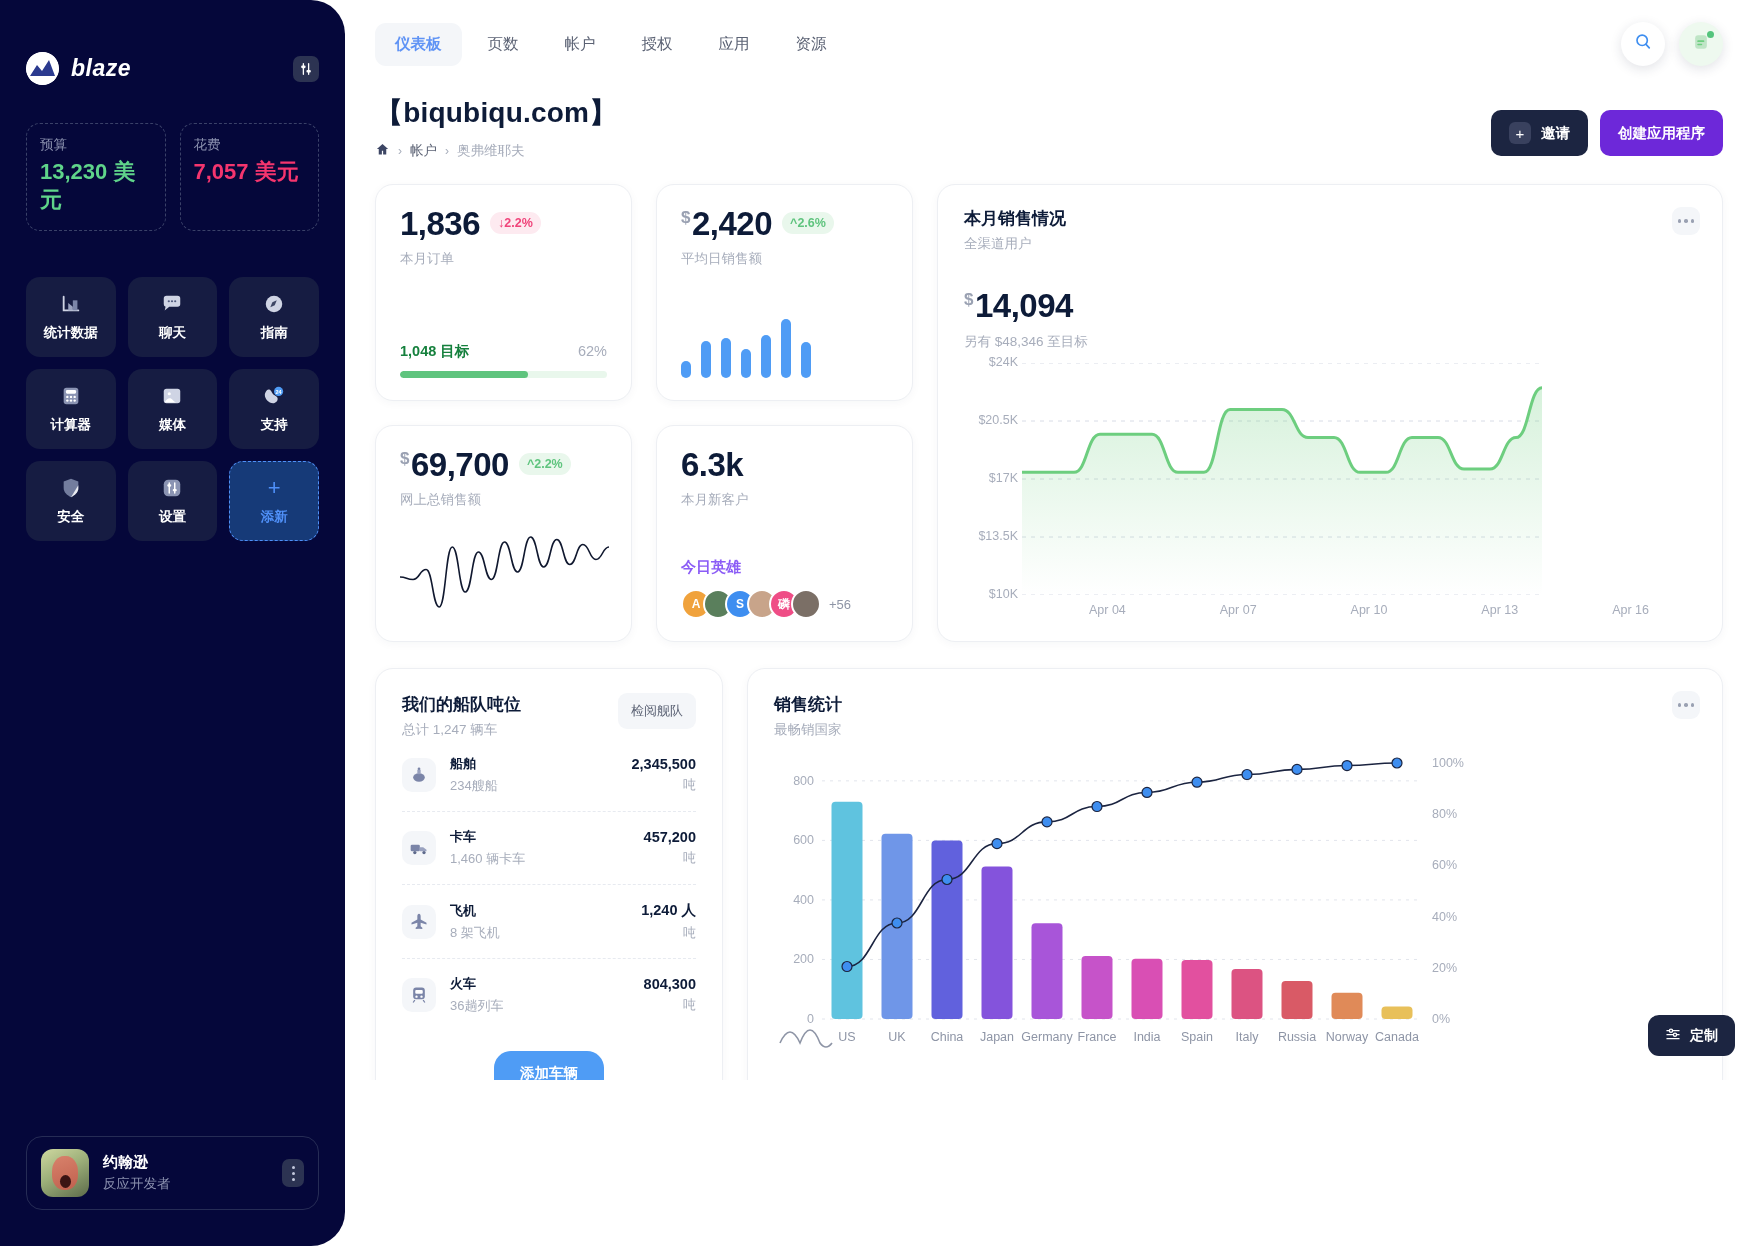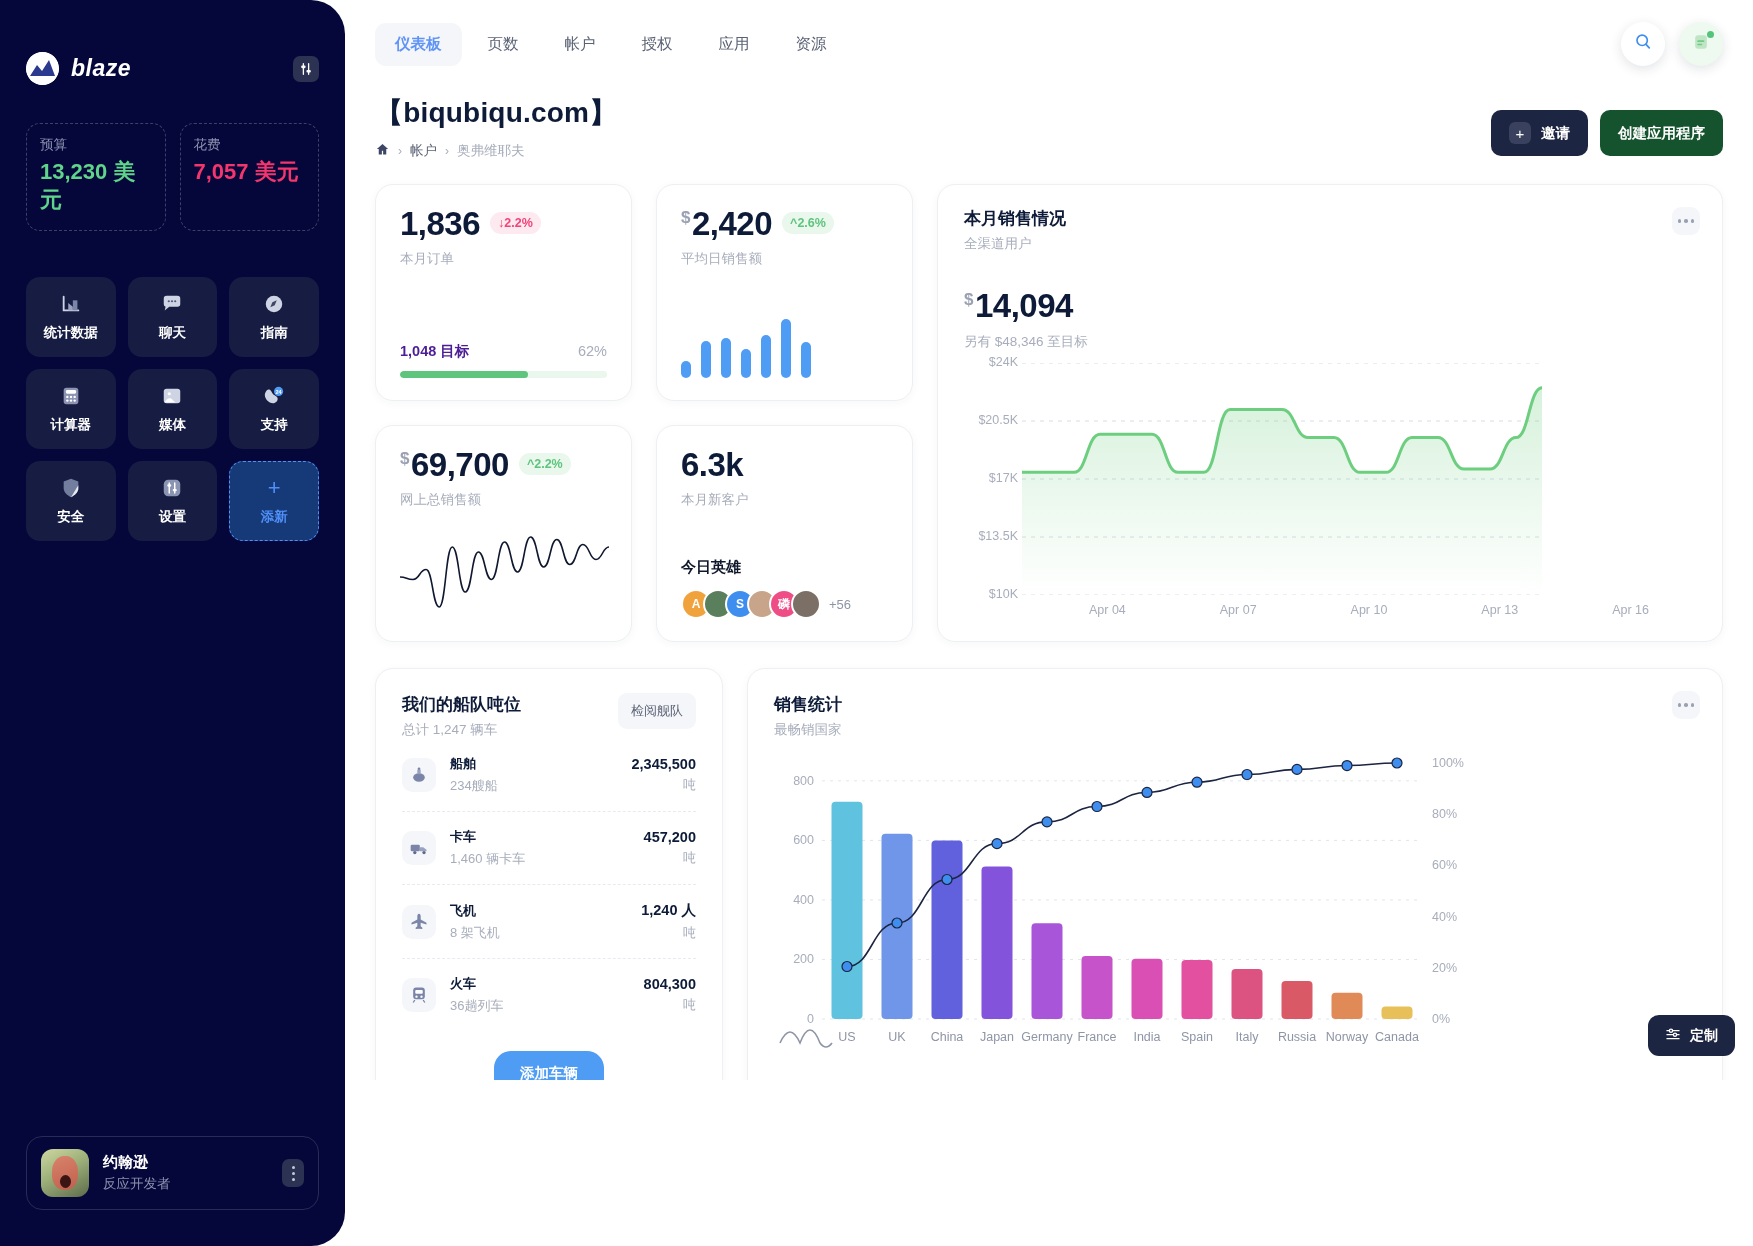--- a/index.html
+++ b/index.html
@@ -108,49 +108,49 @@
   .crumbs { display: flex; align-items: center; gap: 8px; margin-top: 10px; font-size: 13.5px; color: #5b6274; }
   .crumbs .sep { color: #a7adbb; font-size: 12px; }
   .crumbs .muted { color: #a7adbb; }
   .hdr-btns { margin-left: auto; display: flex; gap: 12px; margin-bottom: 4px; }
   .btn {
     border: none; border-radius: 10px; font-size: 14.5px; font-weight: bold;
     cursor: pointer; color: #fff; display: flex; align-items: center; gap: 10px;
     padding: 12px 18px; font-family: "Liberation Sans", sans-serif;
   }
   .btn.dark { background: #1c2541; }
-  .btn.green { background: #14532d; }
+  .btn.green { background: #6d28d9; }
   .btn .mini-plus {
     width: 22px; height: 22px; border-radius: 6px; background: #39415e;
     display: flex; align-items: center; justify-content: center; font-size: 15px; font-weight: normal;
   }
 
   .grid { display: flex; gap: 24px; margin-top: 24px; }
   .col-small { display: flex; flex-direction: column; gap: 24px; width: 257px; flex: 0 0 257px; }
   .card {
     background: #fff; border: 1px solid #edeff3; border-radius: 18px;
     box-shadow: 0 2px 10px rgba(30,40,70,.04);
   }
   .stat-card { padding: 22px 24px; height: 217px; display: flex; flex-direction: column; position: relative; }
   .stat-top { display: flex; align-items: flex-start; gap: 10px; text-align: right; }
   .stat-num { font-size: 33px; font-weight: bold; color: #0d1b38; line-height: 1; letter-spacing: -.5px; }
   .cur { font-size: 17px; color: #9aa1b2; font-weight: bold; vertical-align: super; margin-right: 2px; }
   .pill { font-size: 12.5px; font-weight: bold; border-radius: 20px; padding: 4px 8px; margin-top: 5px; white-space: nowrap; }
   .pill.down { background: #fdeaf0; color: #f0447a; }
   .pill.up { background: #e9f7ec; color: #5fc47e; }
   .stat-sub { color: #a7adbb; font-size: 13.5px; margin-top: 10px; }
   .goal-row { display: flex; justify-content: space-between; align-items: baseline; margin-top: auto; }
-  .goal-txt { font-size: 14.5px; font-weight: bold; color: #4c1d95; }
+  .goal-txt { font-size: 14.5px; font-weight: bold; color: #15803d; }
   .goal-pct { font-size: 14.5px; color: #a7adbb; }
   .bar-track { height: 7px; border-radius: 6px; background: #e9f7ec; margin-top: 10px; overflow: hidden; }
   .bar-fill { height: 100%; background: #5fc47e; border-radius: 6px; }
   .minibars { display: flex; align-items: flex-end; gap: 10px; height: 62px; margin-top: auto; }
   .minibars i { width: 10px; border-radius: 6px; background: #4f9cf5; display: block; }
   .sparkline { margin-top: auto; }
-  .heroes-label { font-size: 15px; font-weight: bold; color: #0f172a; margin-top: auto; }
+  .heroes-label { font-size: 15px; font-weight: bold; color: #8b5cf6; margin-top: auto; }
   .heroes { display: flex; align-items: center; margin-top: 12px; }
   .hero {
     width: 30px; height: 30px; border-radius: 50%; border: 2px solid #fff;
     margin-left: -8px; display: flex; align-items: center; justify-content: center;
     font-size: 12px; color: #fff; font-weight: bold;
   }
   .hero:first-child { margin-left: 0; }
   .hero-more { font-size: 13px; color: #8e95a6; margin-left: 8px; }
 
   

